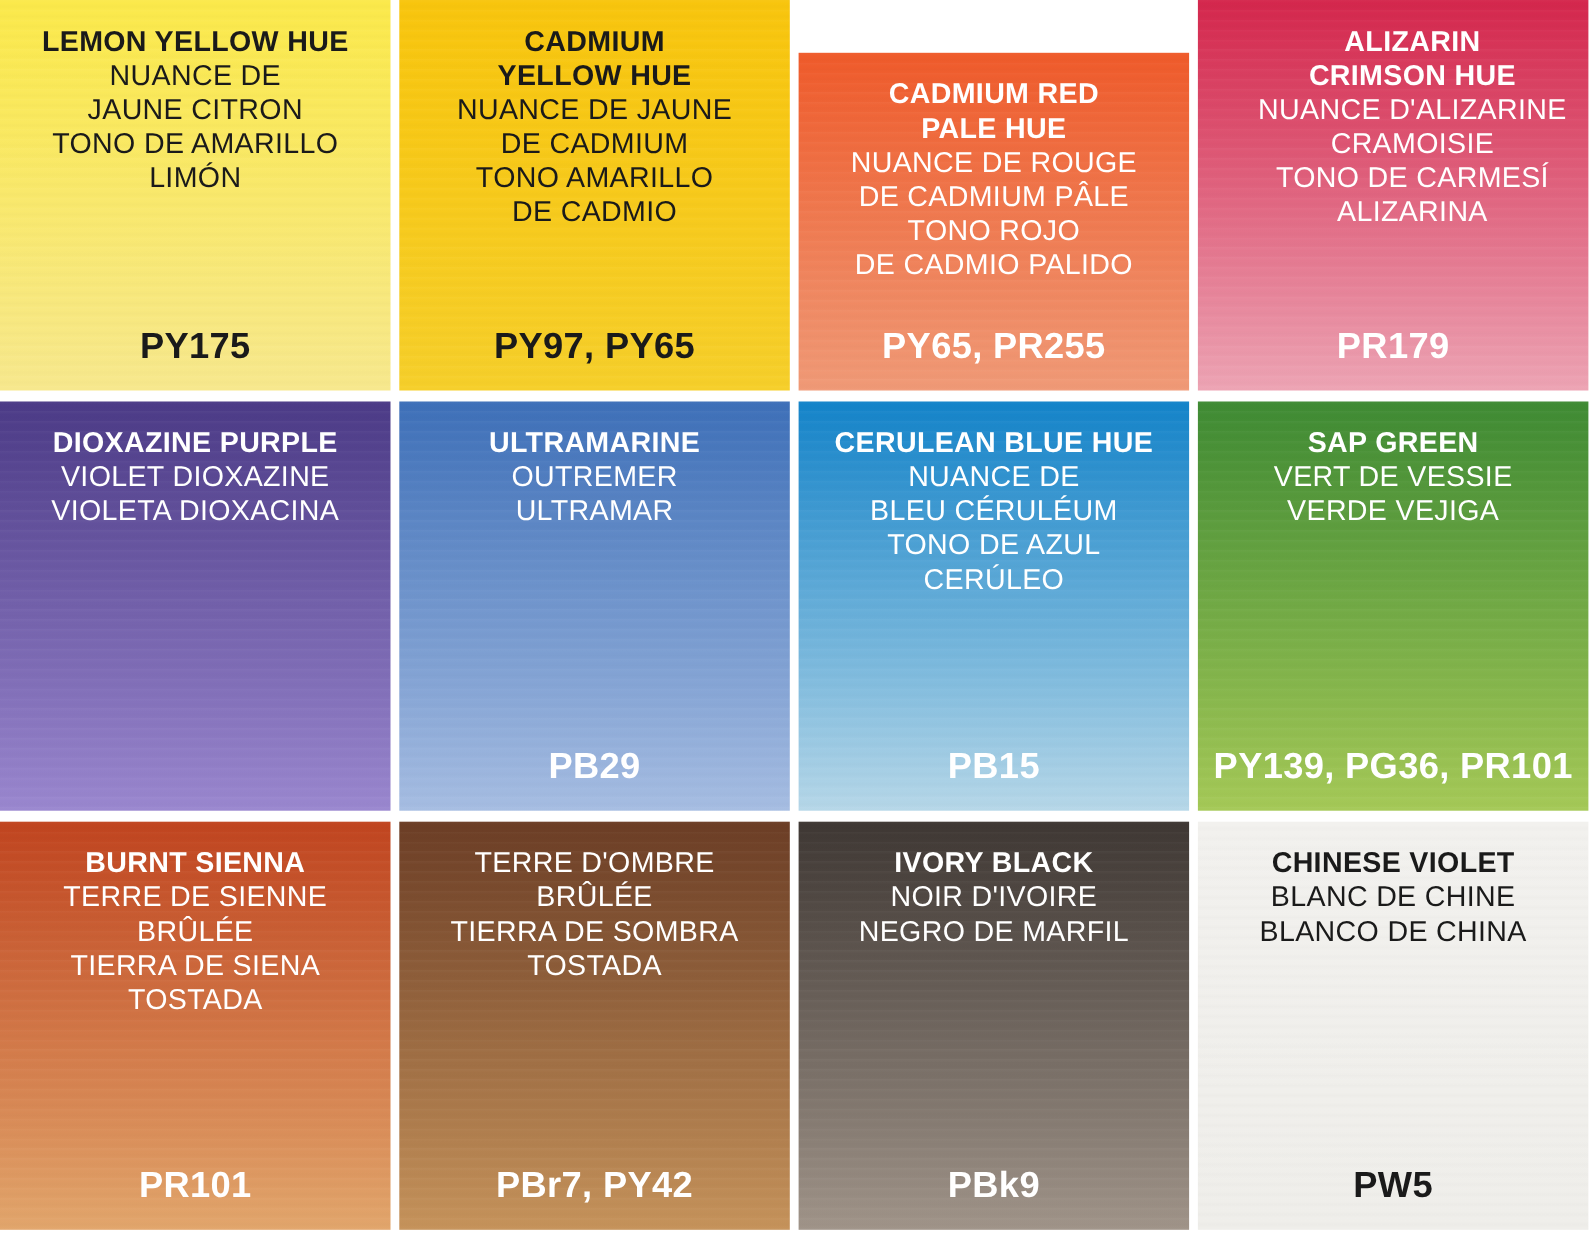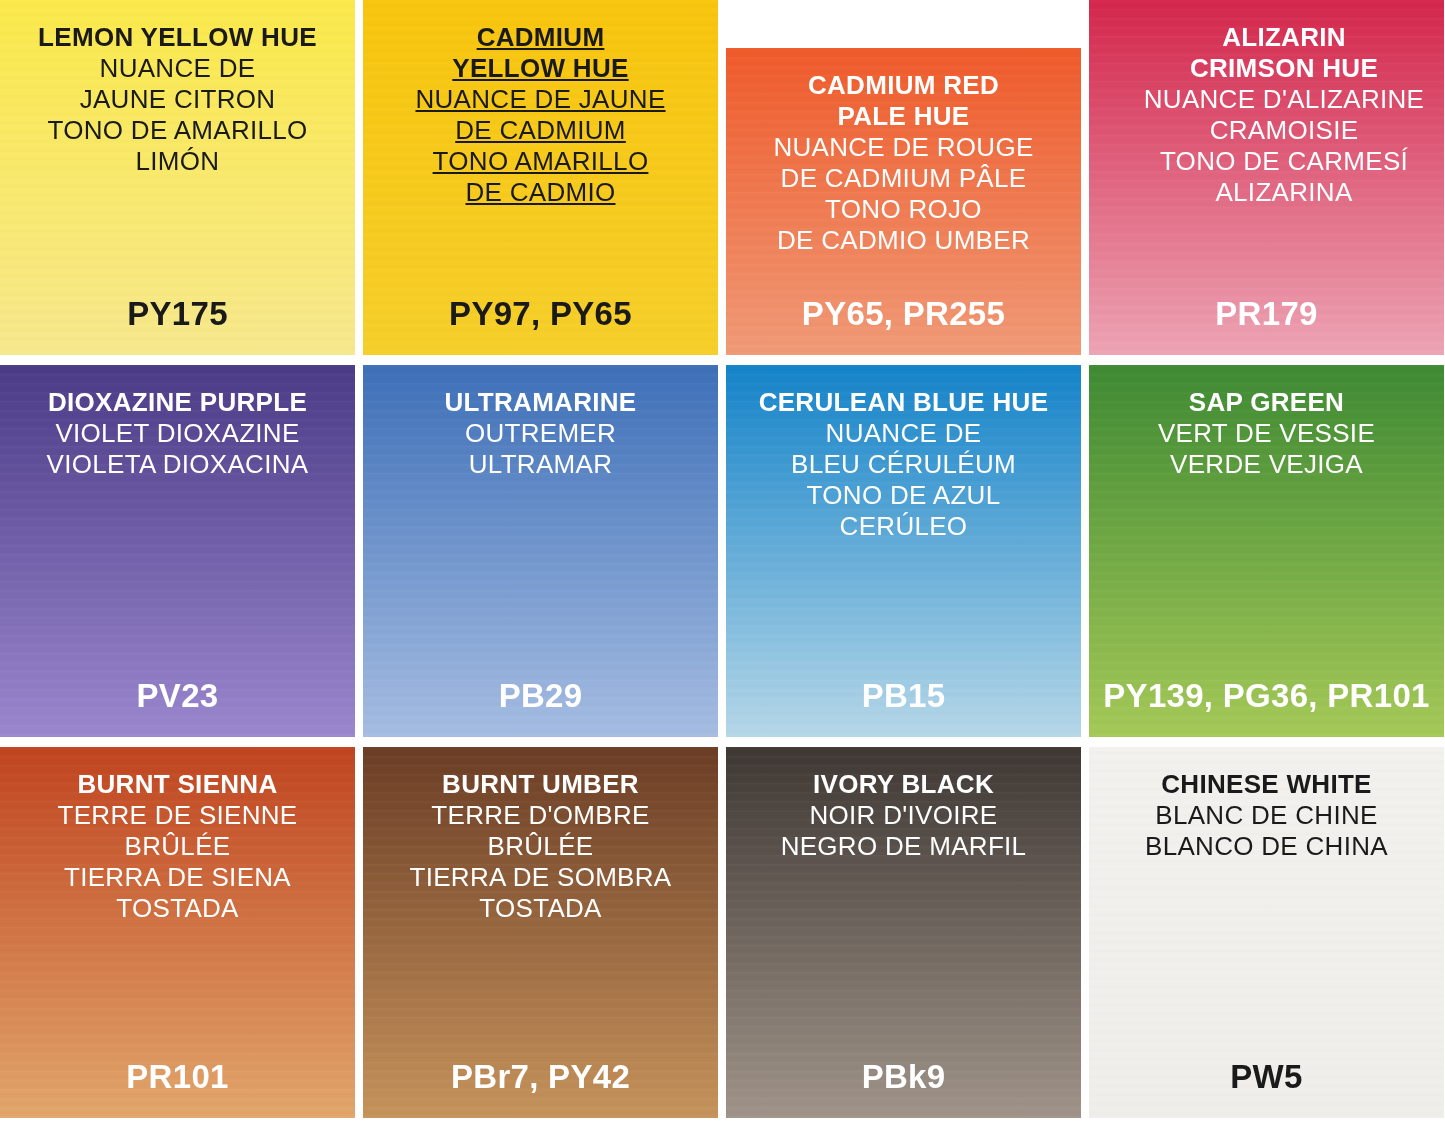--- a/index.html
+++ b/index.html
@@ -85,41 +85,41 @@
       <div class="tex"></div>
       <div class="names">
         <div class="line primary">LEMON YELLOW HUE</div>
         <div class="line">NUANCE DE
 JAUNE CITRON</div>
         <div class="line">TONO DE AMARILLO
 LIMÓN</div>
       </div>
       <div class="code">PY175</div>
     </div>
-    <div class="swatch" style="background: linear-gradient(rgb(248, 197, 13) 0%, rgb(246, 207, 42) 100%); color: rgb(26, 26, 26); text-decoration: underline;">
+    <div class="swatch" style="background: linear-gradient(rgb(248, 197, 13) 0%, rgb(246, 207, 42) 100%); color: rgb(26, 26, 26);">
       <div class="tex"></div>
       <div class="names">
         <div class="line primary">CADMIUM
 YELLOW HUE</div>
         <div class="line">NUANCE DE JAUNE
 DE CADMIUM</div>
         <div class="line">TONO AMARILLO
 DE CADMIO</div>
       </div>
       <div class="code">PY97, PY65</div>
     </div>
     <div class="swatch" style="background: linear-gradient(rgb(239, 90, 42) 0%, rgb(240, 154, 119) 100%); color: rgb(255, 255, 255); margin-top: 48px;">
       <div class="tex"></div>
       <div class="names">
         <div class="line primary">CADMIUM RED
 PALE HUE</div>
         <div class="line">NUANCE DE ROUGE
 DE CADMIUM PÂLE</div>
         <div class="line">TONO ROJO
-DE CADMIO UMBER</div>
+DE CADMIO PALIDO</div>
       </div>
       <div class="code">PY65, PR255</div>
     </div>
     <div class="swatch" style="background: linear-gradient(rgb(212, 38, 76) 0%, rgb(237, 164, 180) 100%); color: rgb(255, 255, 255); padding-left: 35px;">
       <div class="tex"></div>
       <div class="names">
         <div class="line primary">ALIZARIN
 CRIMSON HUE</div>
         <div class="line">NUANCE D'ALIZARINE
 CRAMOISIE</div>
@@ -128,21 +128,20 @@
       </div>
       <div class="code">PR179</div>
     </div>
     <div class="swatch" style="background: linear-gradient(rgb(75, 58, 134) 0%, rgb(154, 135, 207) 100%); color: rgb(255, 255, 255);">
       <div class="tex"></div>
       <div class="names">
         <div class="line primary">DIOXAZINE PURPLE</div>
         <div class="line">VIOLET DIOXAZINE</div>
         <div class="line">VIOLETA DIOXACINA</div>
       </div>
-      <div class="code">PV23</div>
     </div>
     <div class="swatch" style="background: linear-gradient(rgb(61, 111, 184) 0%, rgb(166, 189, 226) 100%); color: rgb(255, 255, 255);">
       <div class="tex"></div>
       <div class="names">
         <div class="line primary">ULTRAMARINE</div>
         <div class="line">OUTREMER</div>
         <div class="line">ULTRAMAR</div>
       </div>
       <div class="code">PB29</div>
     </div>
@@ -173,39 +172,38 @@
         <div class="line">TERRE DE SIENNE
 BRÛLÉE</div>
         <div class="line">TIERRA DE SIENA
 TOSTADA</div>
       </div>
       <div class="code">PR101</div>
     </div>
     <div class="swatch" style="background: linear-gradient(rgb(107, 61, 37) 0%, rgb(198, 147, 91) 100%); color: rgb(255, 255, 255);">
       <div class="tex"></div>
       <div class="names">
-        <div class="line primary">BURNT UMBER</div>
         <div class="line">TERRE D'OMBRE
 BRÛLÉE</div>
         <div class="line">TIERRA DE SOMBRA
 TOSTADA</div>
       </div>
       <div class="code">PBr7, PY42</div>
     </div>
     <div class="swatch" style="background: linear-gradient(rgb(62, 55, 51) 0%, rgb(160, 148, 137) 100%); color: rgb(255, 255, 255);">
       <div class="tex"></div>
       <div class="names">
         <div class="line primary">IVORY BLACK</div>
         <div class="line">NOIR D'IVOIRE</div>
         <div class="line">NEGRO DE MARFIL</div>
       </div>
       <div class="code">PBk9</div>
     </div>
     <div class="swatch" style="background: linear-gradient(rgb(242, 241, 238) 0%, rgb(239, 238, 234) 100%); color: rgb(26, 26, 26);">
       <div class="tex"></div>
       <div class="names">
-        <div class="line primary">CHINESE WHITE</div>
+        <div class="line primary">CHINESE VIOLET</div>
         <div class="line">BLANC DE CHINE</div>
         <div class="line">BLANCO DE CHINA</div>
       </div>
       <div class="code">PW5</div>
     </div>
   </div>
 
 </body></html>

